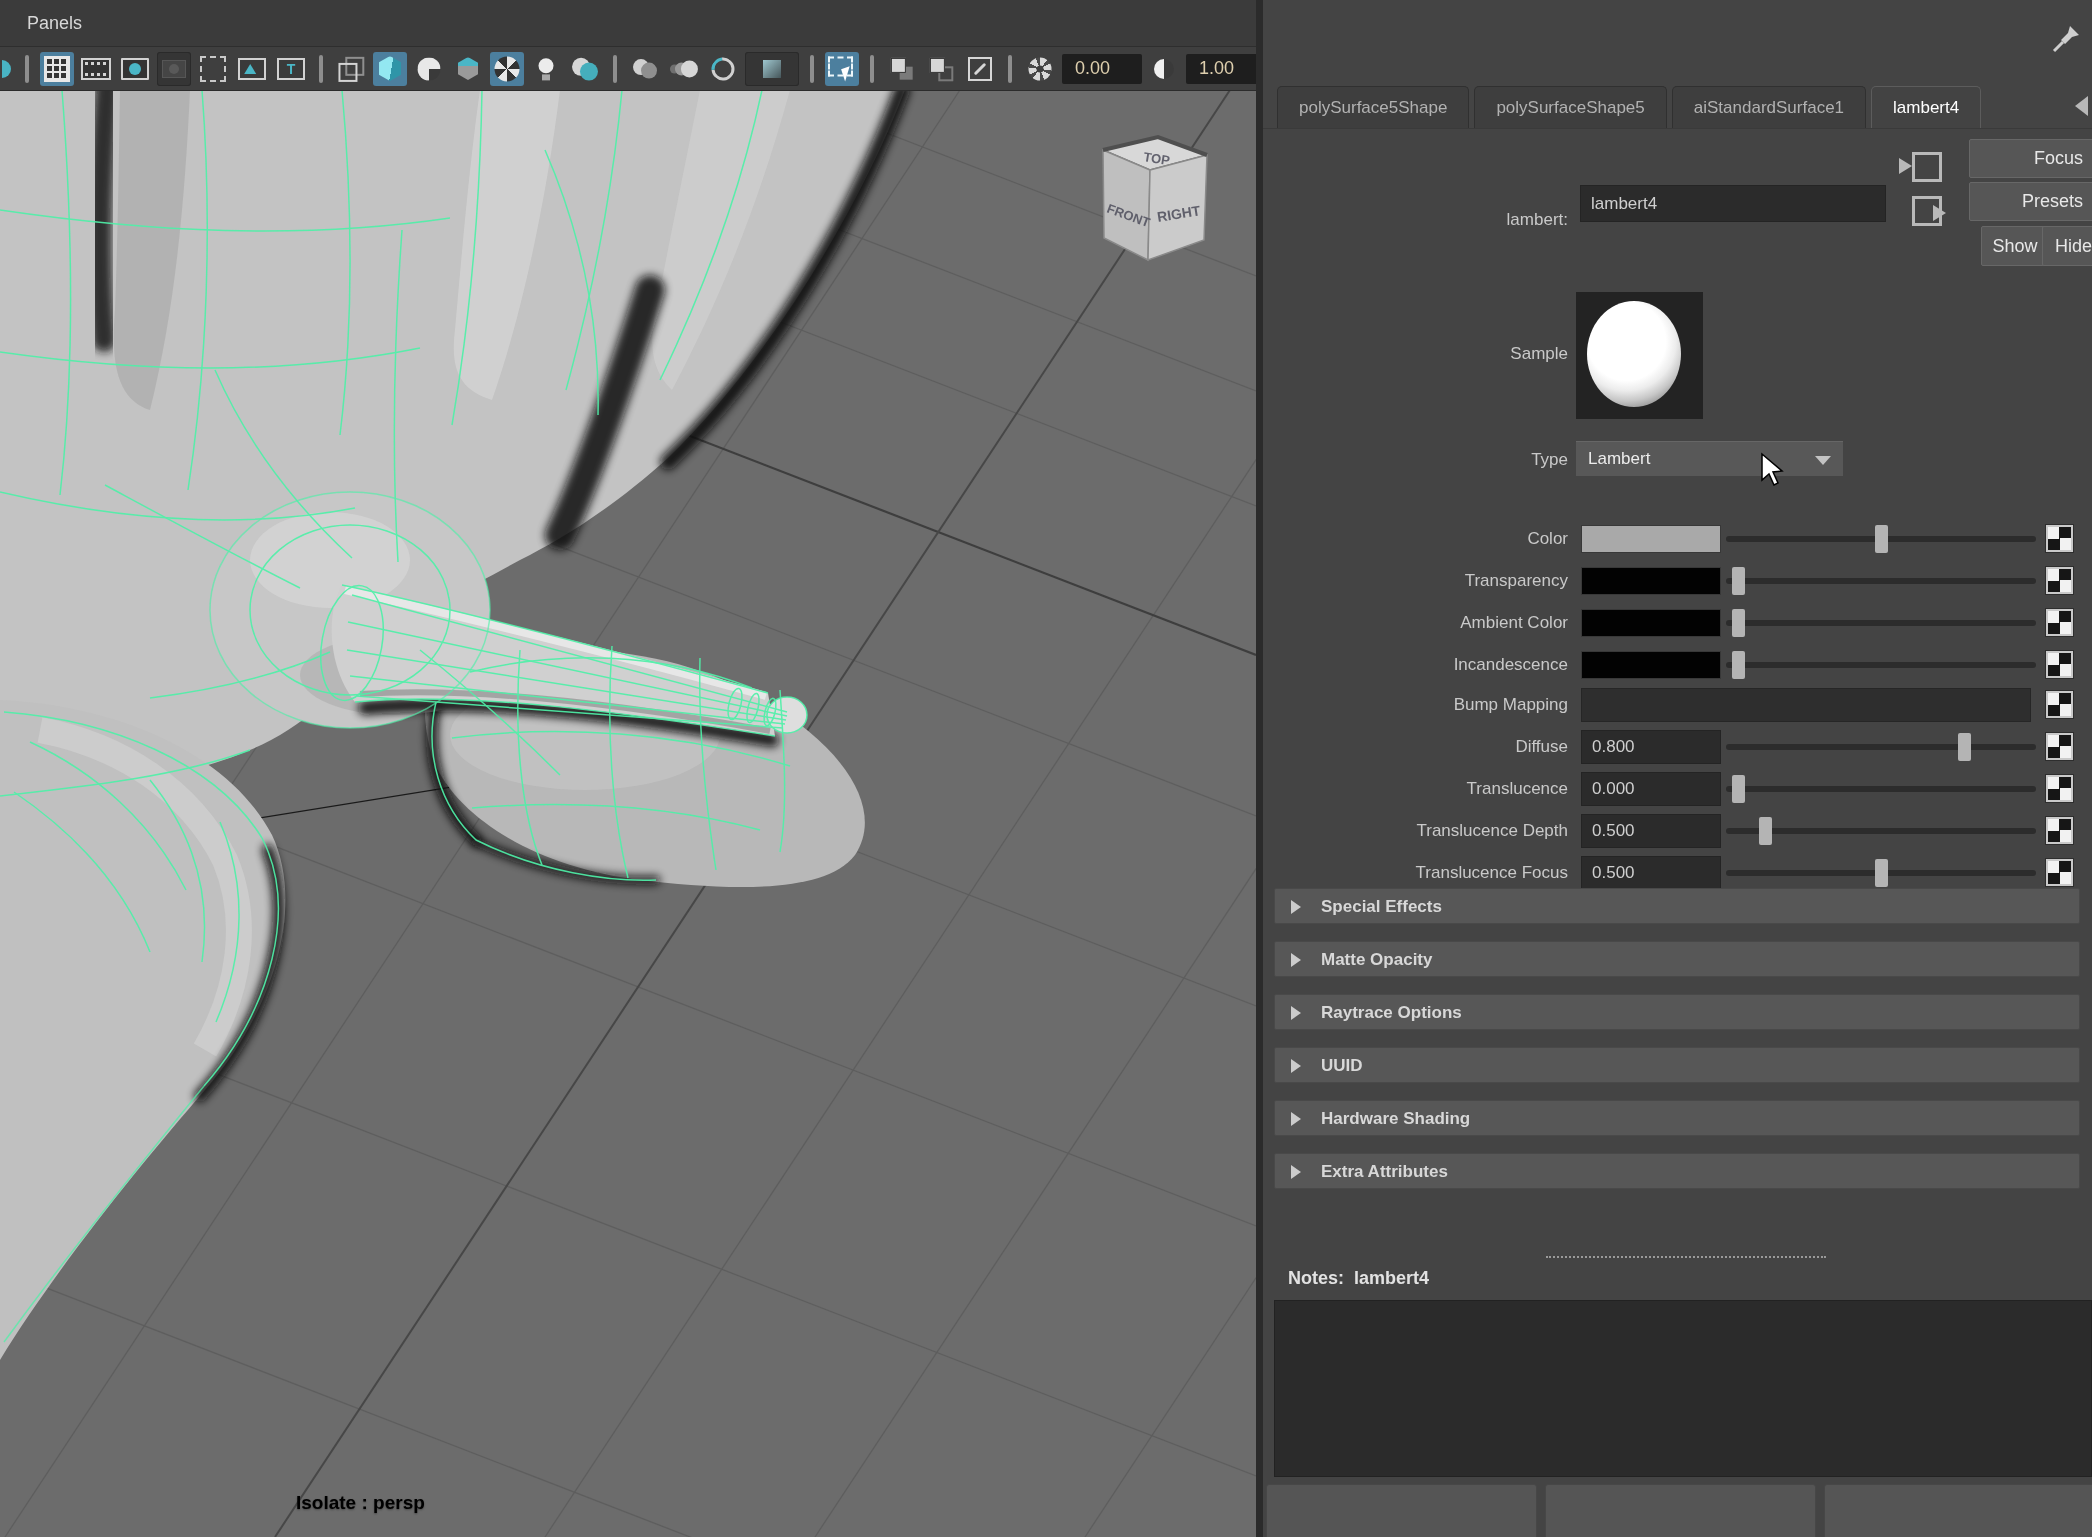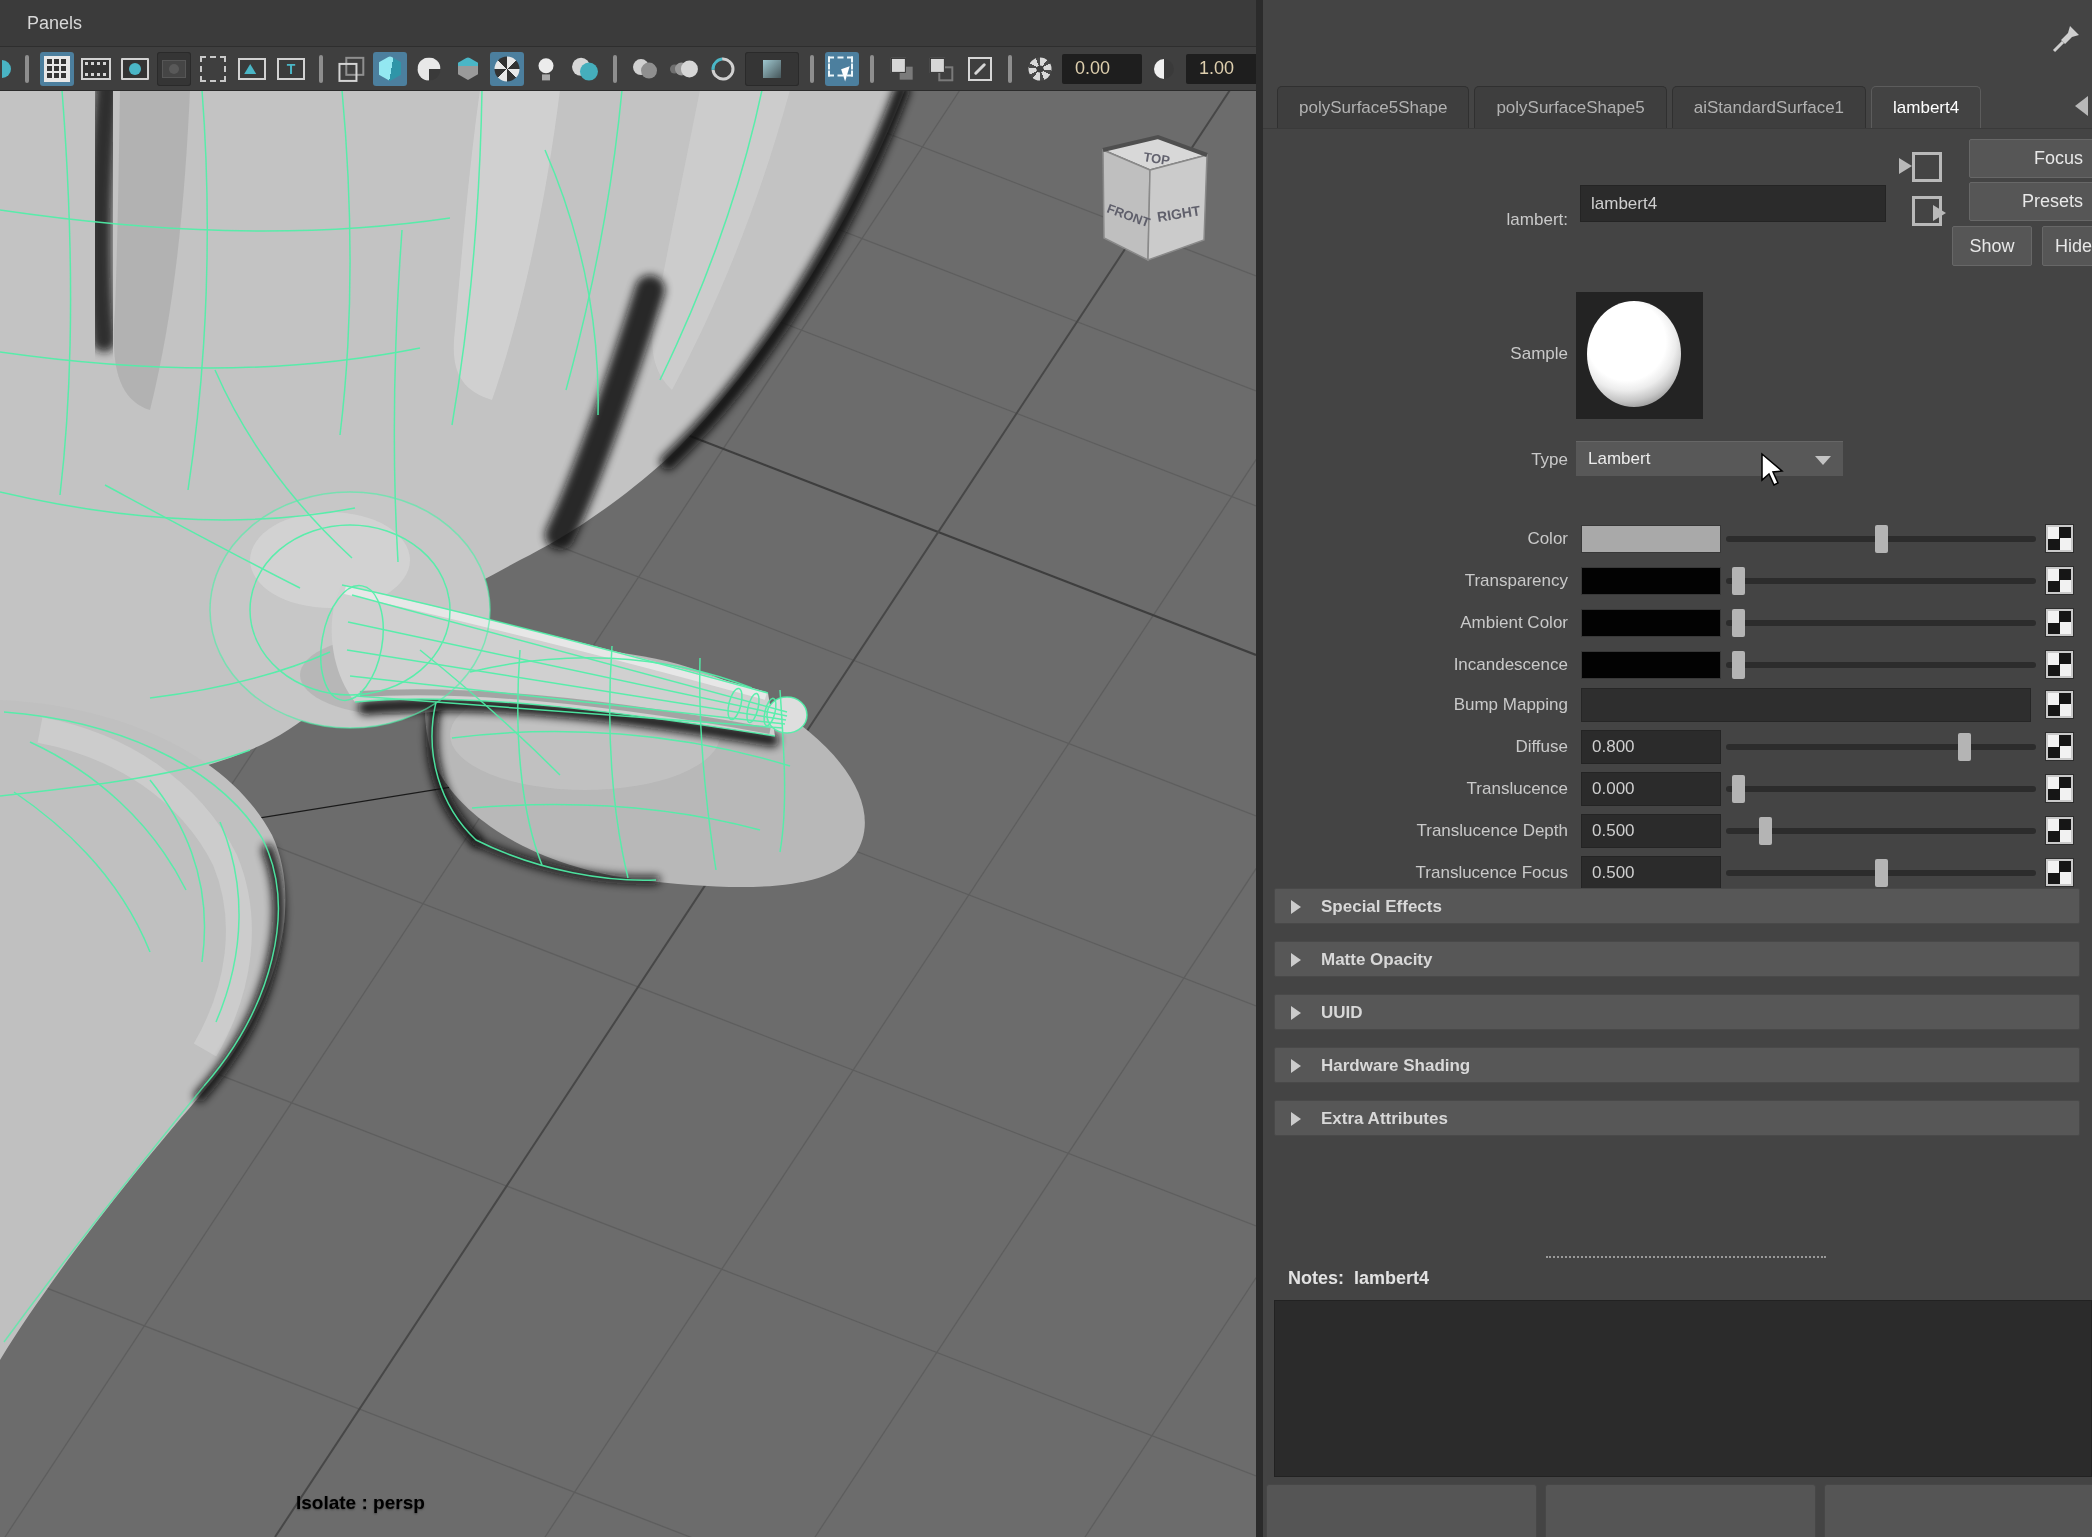--- a/index.html
+++ b/index.html
@@ -81,21 +81,21 @@
   #lambert-name-field{left:317px;top:185px;width:306px;height:37px}
   .conn-icon{position:absolute;left:649px;width:30px;height:30px;border:3px solid #b9b9b9;box-sizing:border-box}
   .conn-icon .arr{position:absolute;width:0;height:0;border-top:8px solid transparent;border-bottom:8px solid transparent;border-left:13px solid #b9b9b9}
   #input-conn-icon{top:152px}
   #input-conn-icon .arr{left:-16px;top:3px}
   #output-conn-icon{top:196px}
   #output-conn-icon .arr{left:18px;top:6px}
   .ae-btn{position:absolute;background:#565656;border:1px solid #676767;color:#e8e8e8;font-size:18px;box-sizing:border-box;display:flex;align-items:center;justify-content:center;border-radius:2px}
   #focus-button{left:706px;top:139px;width:130px;height:39px;justify-content:flex-end;padding-right:15px}
   #presets-button{left:706px;top:182px;width:130px;height:39px;justify-content:flex-end;padding-right:15px}
-  #show-button{left:689px;top:226px;width:80px;height:40px}
+  #show-button{left:718px;top:226px;width:68px;height:40px}
   #hide-button{left:779px;top:226px;width:60px;height:40px;justify-content:flex-start;padding-left:12px}
   #sample-label{top:344px}
   #sample-swatch{position:absolute;left:313px;top:292px;width:127px;height:127px;background:#232323}
   #sample-swatch::before{content:"";position:absolute;left:11px;top:9px;width:94px;height:106px;border-radius:50%;background:radial-gradient(circle at 42% 38%,#ffffff 0 46%,#ececec 58%,#c6c6c6 70%,#909090 82%,#606060 93%,#4a4a4a 100%)}
   #type-label{top:450px}
   #type-dropdown{position:absolute;left:313px;top:441px;width:267px;height:35px;background:#585858;border-top:1px solid #666;box-sizing:border-box;display:flex;align-items:center}
   #type-dropdown .dd-value{font-size:17px;color:#ececec;padding-left:12px}
   #type-dropdown .dd-arrow{position:absolute;right:12px;top:14px;width:0;height:0;border-left:8px solid transparent;border-right:8px solid transparent;border-top:9px solid #c3c3c3}
   .ae-section{position:relative;width:806px;height:36px;background:#575757;border:1px solid #494949;border-radius:2px;box-sizing:border-box;flex:none}
   .ae-section .tri{position:absolute;left:16px;top:11px;width:0;height:0;border-top:7px solid transparent;border-bottom:7px solid transparent;border-left:10px solid #cccccc}
@@ -414,20 +414,24 @@
 
   <div id="collapsed-sections" data-name="collapsed-sections">
     <div class="ae-section" data-name="section-special-effects">
         <span class="tri" data-name="triangle-right-icon"></span>
         <span class="ae-section-title" data-name="section-title">Special Effects</span>
       </div>
       <div class="ae-section" data-name="section-matte-opacity">
         <span class="tri" data-name="triangle-right-icon"></span>
         <span class="ae-section-title" data-name="section-title">Matte Opacity</span>
       </div>
+      <div class="ae-section" data-name="section-raytrace-options">
+        <span class="tri" data-name="triangle-right-icon"></span>
+        <span class="ae-section-title" data-name="section-title">Raytrace Options</span>
+      </div>
       <div class="ae-section" data-name="section-uuid">
         <span class="tri" data-name="triangle-right-icon"></span>
         <span class="ae-section-title" data-name="section-title">UUID</span>
       </div>
       <div class="ae-section" data-name="section-hardware-shading">
         <span class="tri" data-name="triangle-right-icon"></span>
         <span class="ae-section-title" data-name="section-title">Hardware Shading</span>
       </div>
       <div class="ae-section" data-name="section-extra-attributes">
         <span class="tri" data-name="triangle-right-icon"></span>

